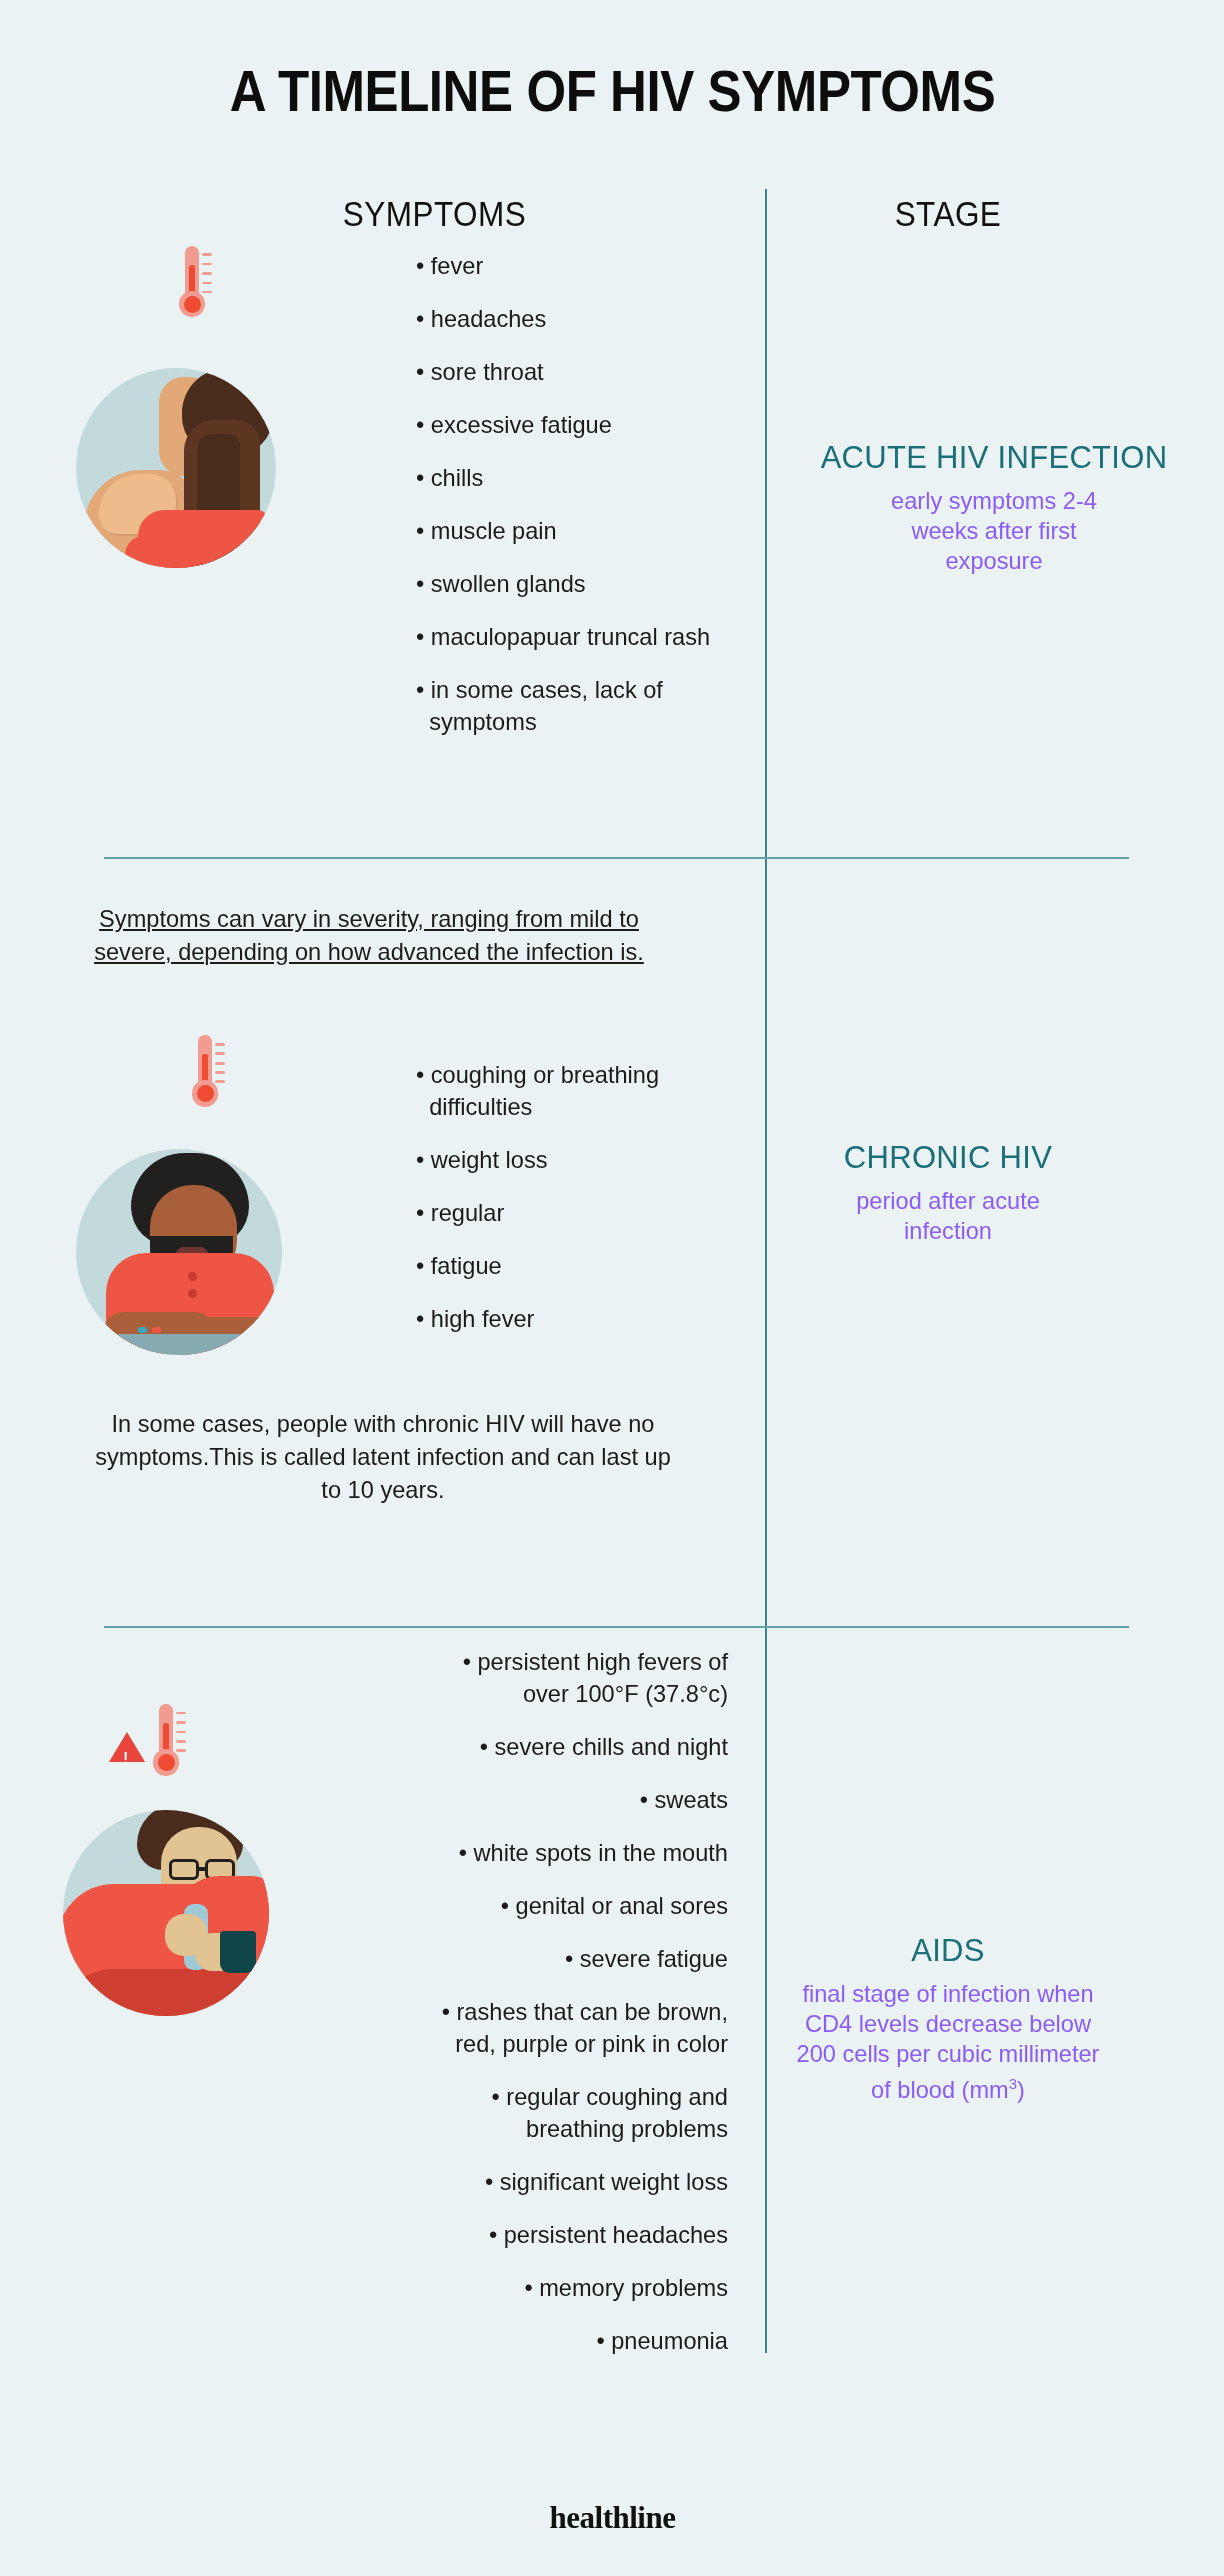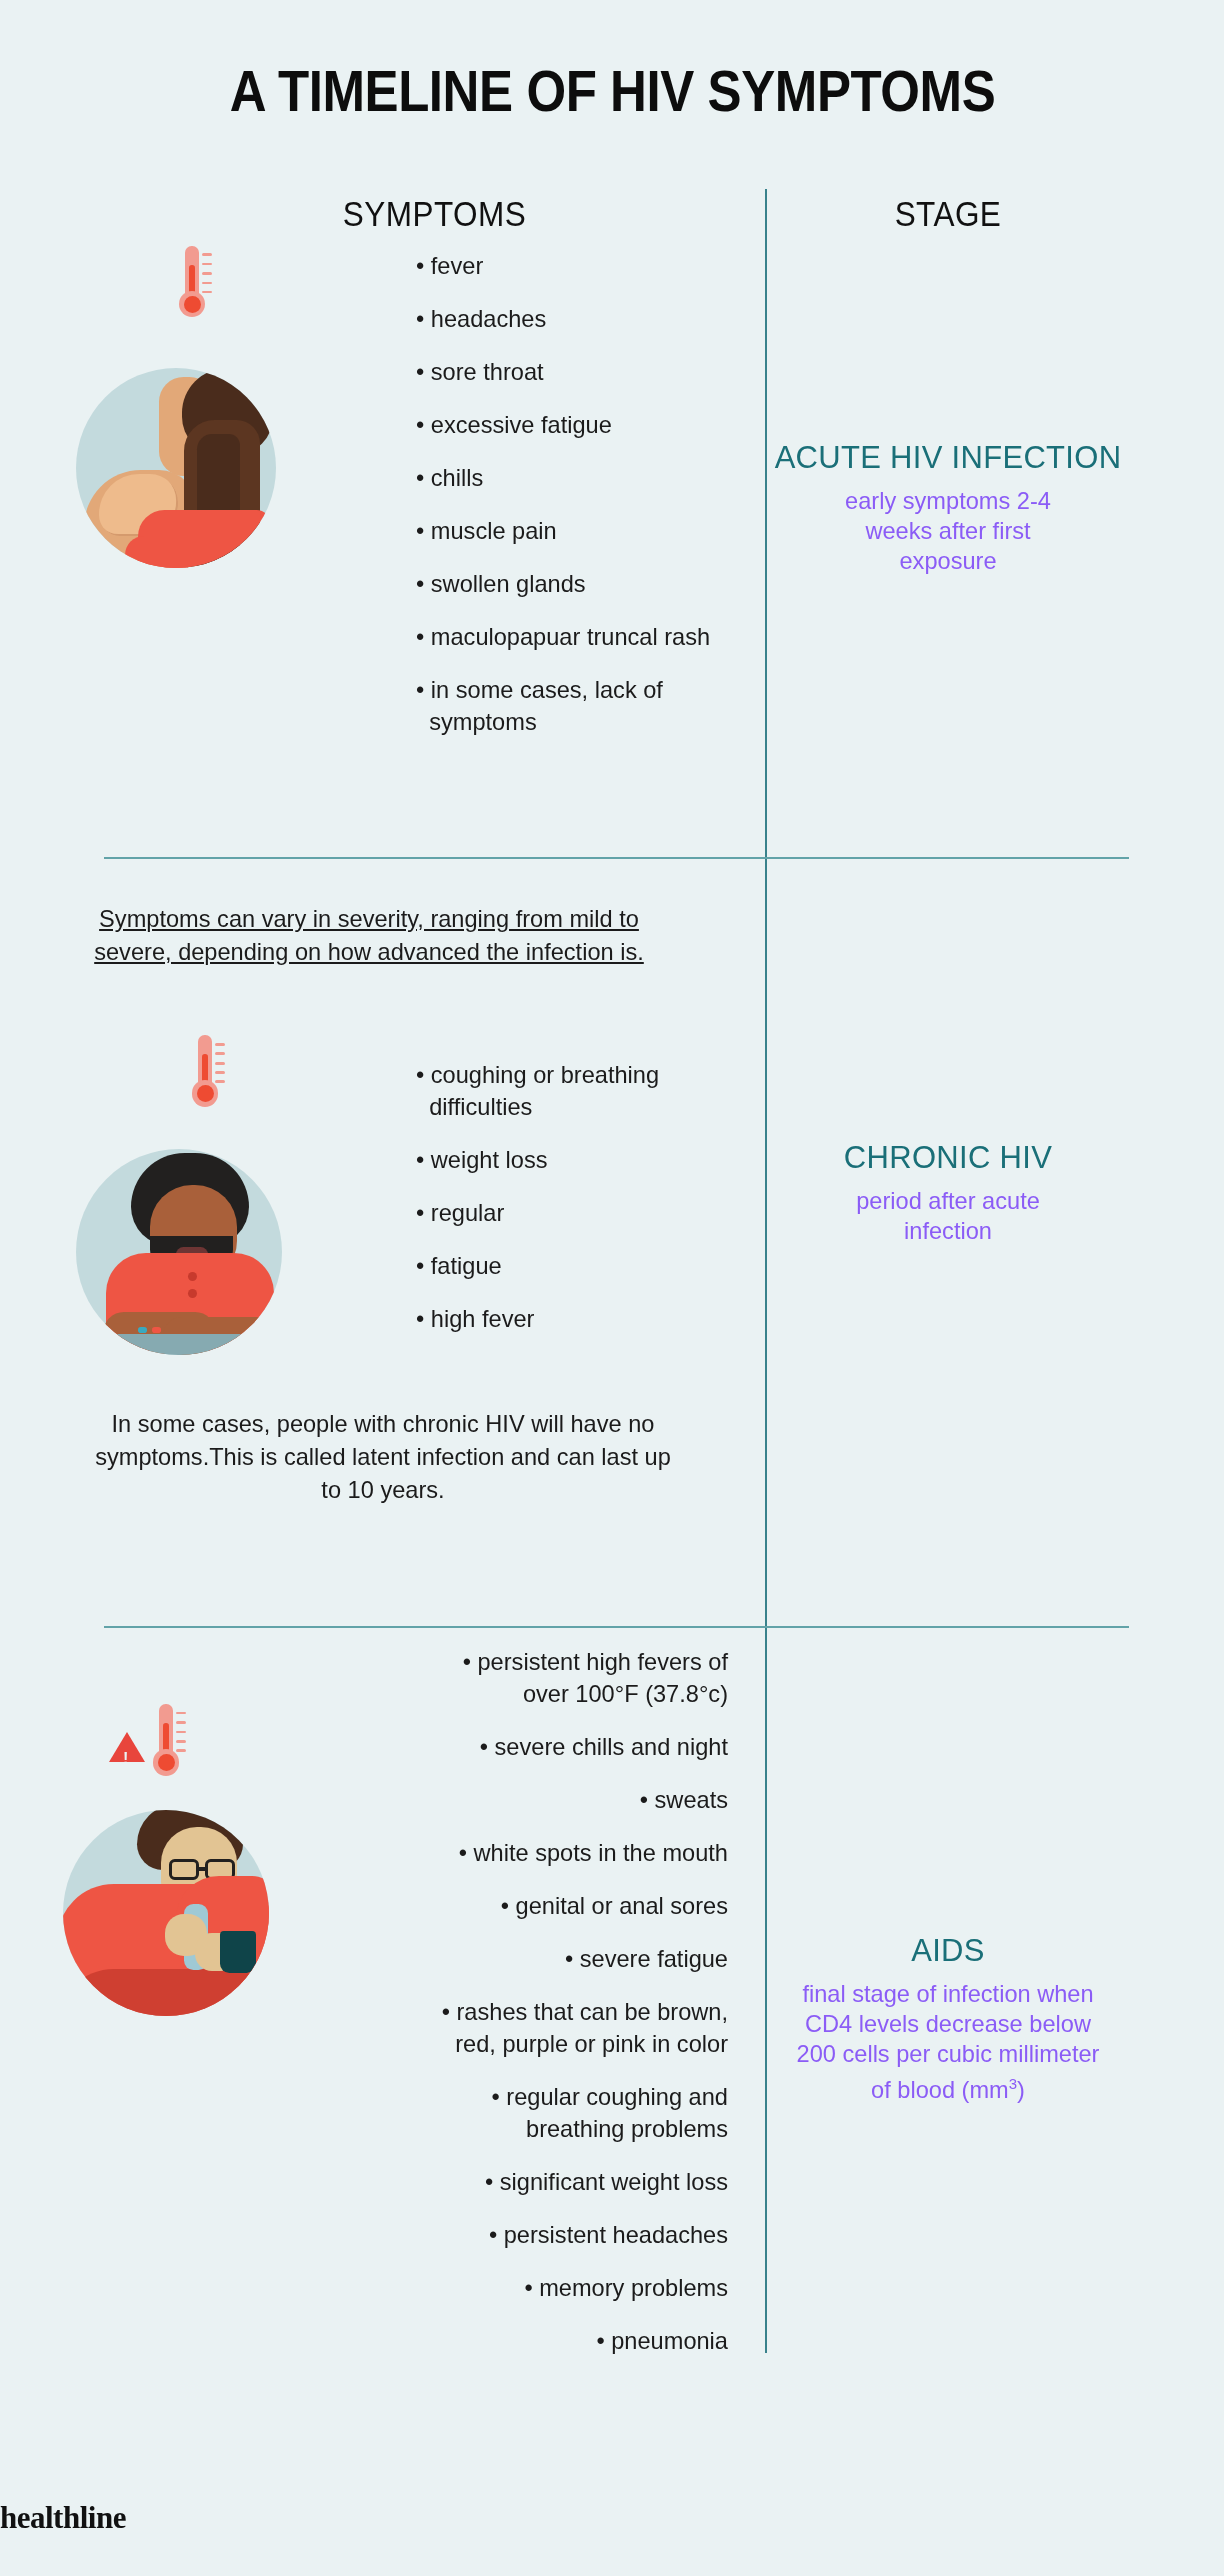--- a/index.html
+++ b/index.html
@@ -161,21 +161,21 @@
   }
 
   
   .shape { position: absolute; }
 
   
   .footer-logo {
     position: absolute;
     left: 0; top: 2500px;
     width: 1225px;
-    text-align: left;
+    text-align: center;
     font-family: "Liberation Serif", serif;
     font-weight: bold;
     font-size: 31px;
     letter-spacing: -0.5px;
     color: #111;
   }
 </style>
 </head>
 <body>
 
@@ -231,21 +231,21 @@
       <div class="bullet">• headaches</div>
       <div class="bullet">• sore throat</div>
       <div class="bullet">• excessive fatigue</div>
       <div class="bullet">• chills</div>
       <div class="bullet">• muscle pain</div>
       <div class="bullet">• swollen glands</div>
       <div class="bullet">• maculopapuar truncal rash</div>
       <div class="bullet">• in some cases, lack of symptoms</div>
     </div>
 
-    <div class="stage" style="top:184px;">
+    <div class="stage" style="top:184px;margin-left:46px;">
       <div class="stage-name">ACUTE HIV INFECTION</div>
       <div class="stage-desc" style="padding:0 57px;">early symptoms 2-4 weeks after first exposure</div>
     </div>
   </div>
 
   <div class="section sec2">
 
     <div class="para" style="left:90px; top:23.6px; width:558px;text-decoration:underline;">Symptoms can vary in severity, ranging from mild to severe, depending on how advanced the infection is.</div>
 
     <div class="illus" style="left:76px; top:161px; width:274px; height:312px;">

